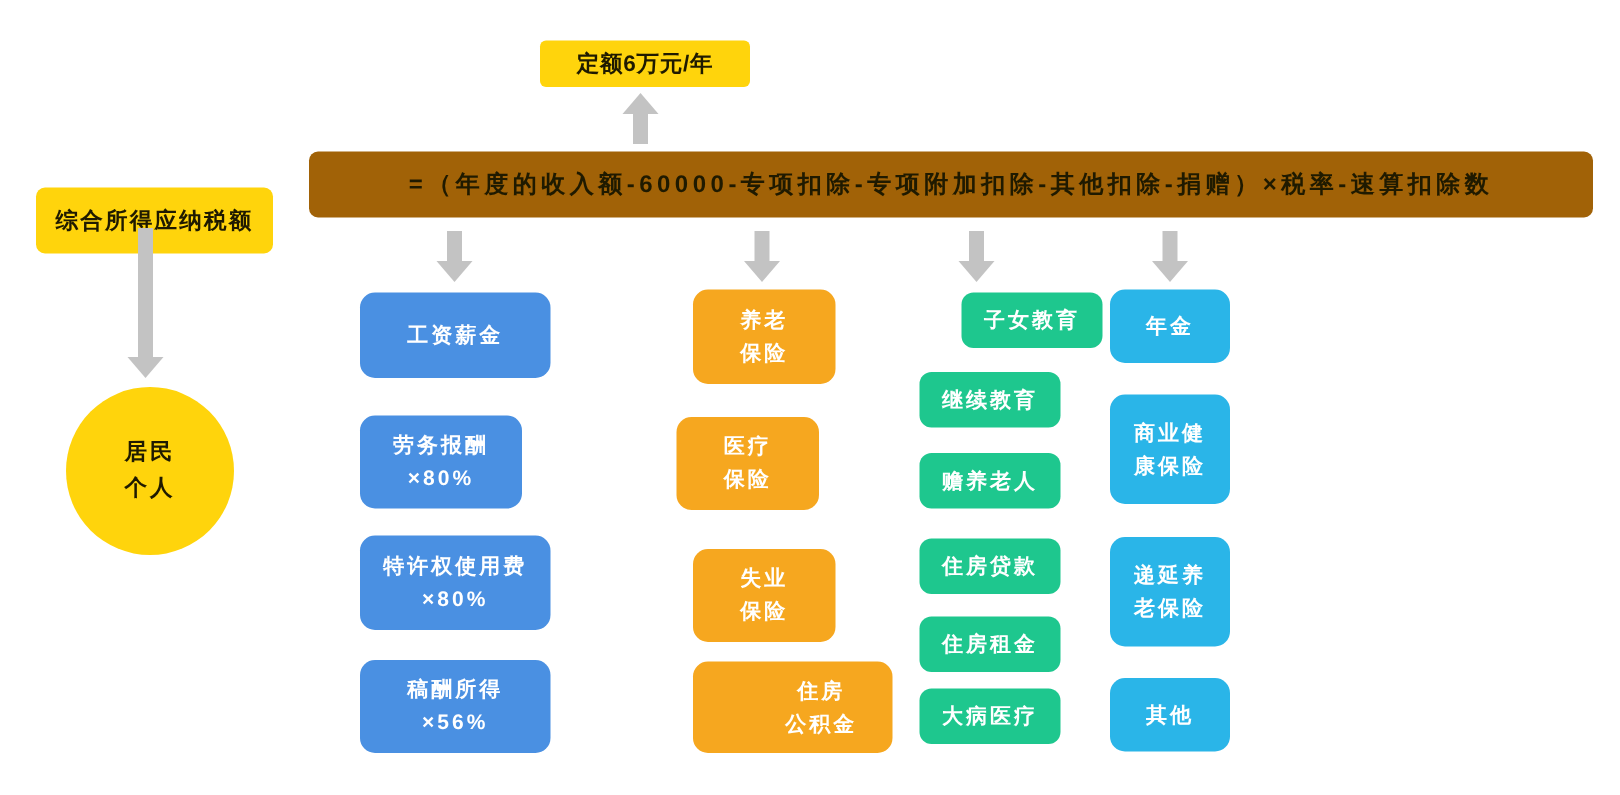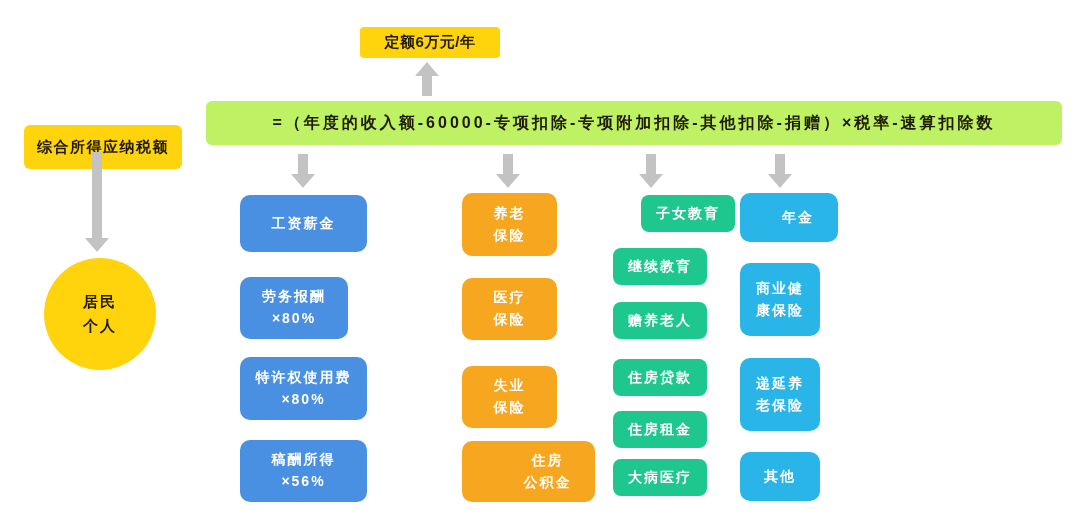--- a/index.html
+++ b/index.html
@@ -70,21 +70,21 @@
 <div class="canvas">
 
   <div class="ybox quota" style="background: rgb(255, 212, 12);">定额6万元/年</div>
   <div class="arrow" style="left:415px; top:62px; height:34px;">
     <div class="head-up"></div>
     <div class="stem"></div>
   </div>
 
   <div class="ybox taxbox" style="background: rgb(255, 212, 12);">综合所得应纳税额</div>
 
-  <div class="ybox formula-bar" style="background: #bef264;">=（年度的收入额-60000-专项扣除-专项附加扣除-其他扣除-捐赠）×税率-速算扣除数</div>
+  <div class="ybox formula-bar" style="background: #a16207;">=（年度的收入额-60000-专项扣除-专项附加扣除-其他扣除-捐赠）×税率-速算扣除数</div>
 
   <div class="arrow" style="left:85px; top:152px; height:100px;">
     <div class="stem"></div>
     <div class="head-down"></div>
   </div>
 
   <div class="circle" style="background: rgb(255, 212, 12);">居民
 个人</div>
 
   <div class="arrow" style="left:291px; top:154px; height:34px;">
@@ -107,34 +107,34 @@
   <div class="nbox" style="left: 240px; top: 195px; width: 127px; height: 57px; background: rgb(74, 144, 226);">工资薪金</div>
   <div class="nbox" style="left: 240px; top: 277px; width: 108px; height: 62px; background: rgb(74, 144, 226);">劳务报酬
 ×80%</div>
   <div class="nbox" style="left: 240px; top: 357px; width: 127px; height: 63px; background: rgb(74, 144, 226);">特许权使用费
 ×80%</div>
   <div class="nbox" style="left: 240px; top: 440px; width: 127px; height: 62px; background: rgb(74, 144, 226);">稿酬所得
 ×56%</div>
 
   <div class="nbox" style="left: 462px; top: 193px; width: 95px; height: 63px; background: rgb(246, 167, 31);">养老
 保险</div>
-  <div class="nbox" style="left: 462px; top: 278px; width: 95px; height: 62px; background: rgb(246, 167, 31);">医疗
+  <div class="nbox" style="left: 451px; top: 278px; width: 95px; height: 62px; background: rgb(246, 167, 31);">医疗
 保险</div>
   <div class="nbox" style="left: 462px; top: 366px; width: 95px; height: 62px; background: rgb(246, 167, 31);">失业
 保险</div>
   <div class="nbox" style="left: 462px; top: 441px; width: 95px; height: 61px; background: rgb(246, 167, 31); padding-left: 38px;">住房
 公积金</div>
 
   <div class="nbox" style="left: 641px; top: 195px; width: 94px; height: 37px; border-radius: 8px; background: rgb(30, 199, 142);">子女教育</div>
   <div class="nbox" style="left: 613px; top: 248px; width: 94px; height: 37px; border-radius: 8px; background: rgb(30, 199, 142);">继续教育</div>
   <div class="nbox" style="left: 613px; top: 302px; width: 94px; height: 37px; border-radius: 8px; background: rgb(30, 199, 142);">赡养老人</div>
   <div class="nbox" style="left: 613px; top: 359px; width: 94px; height: 37px; border-radius: 8px; background: rgb(30, 199, 142);">住房贷款</div>
   <div class="nbox" style="left: 613px; top: 411px; width: 94px; height: 37px; border-radius: 8px; background: rgb(30, 199, 142);">住房租金</div>
   <div class="nbox" style="left: 613px; top: 459px; width: 94px; height: 37px; border-radius: 8px; background: rgb(30, 199, 142);">大病医疗</div>
 
-  <div class="nbox" style="left: 740px; top: 193px; width: 80px; height: 49px; background: rgb(42, 181, 232); padding-left: 18px;">年金</div>
+  <div class="nbox" style="left: 740px; top: 193px; width: 80px; height: 49px; background: rgb(42, 181, 232);">年金</div>
   <div class="nbox" style="left: 740px; top: 263px; width: 80px; height: 73px; background: rgb(42, 181, 232);">商业健
 康保险</div>
   <div class="nbox" style="left: 740px; top: 358px; width: 80px; height: 73px; background: rgb(42, 181, 232);">递延养
 老保险</div>
   <div class="nbox" style="left: 740px; top: 452px; width: 80px; height: 49px; background: rgb(42, 181, 232);">其他</div>
 
 </div>
 
 </body></html>

